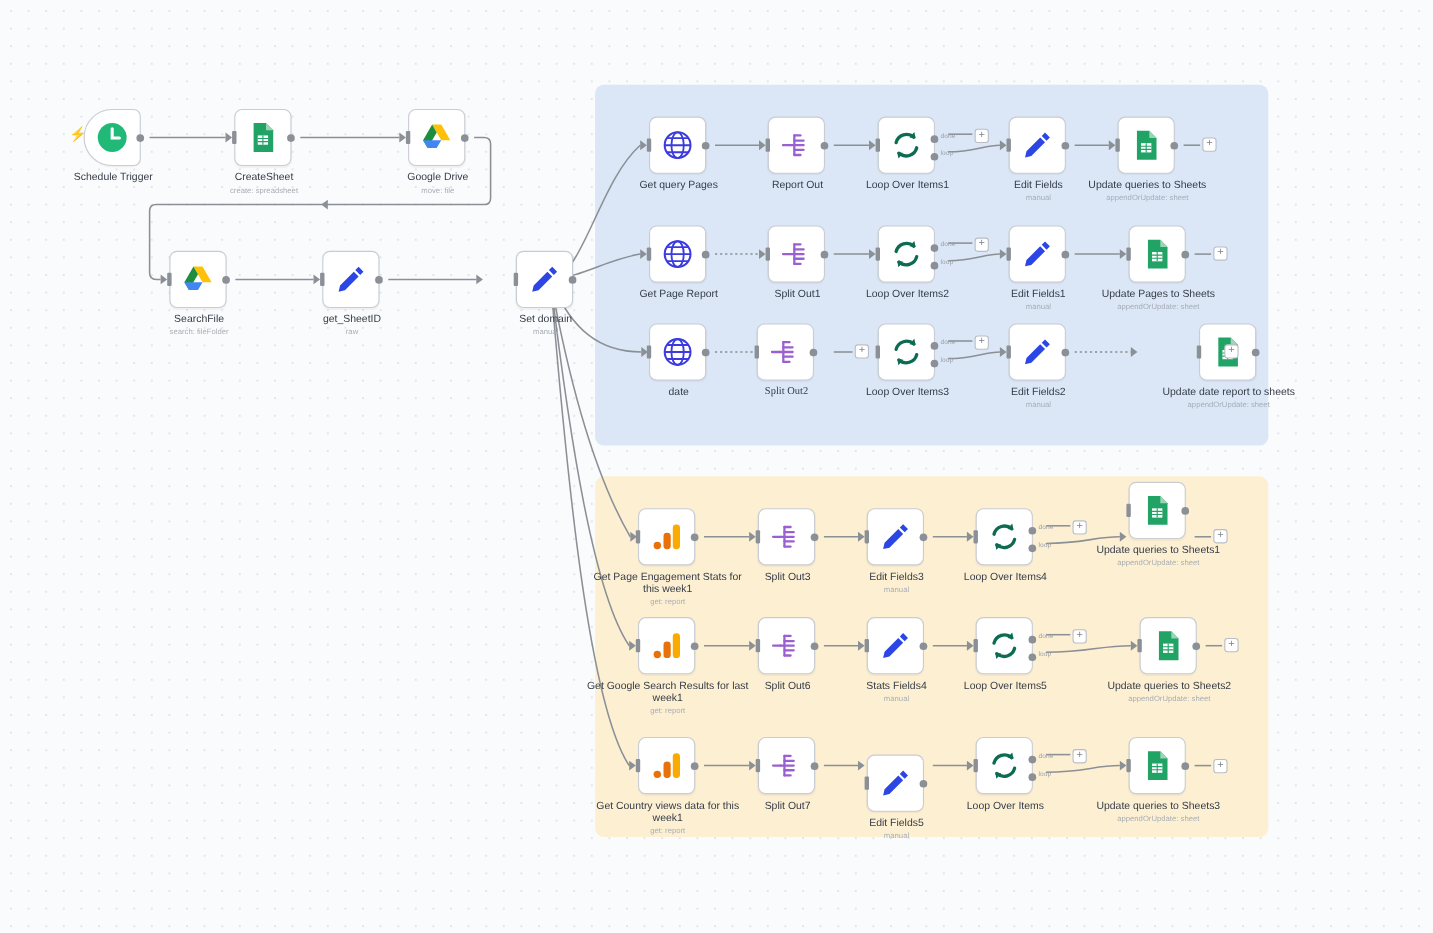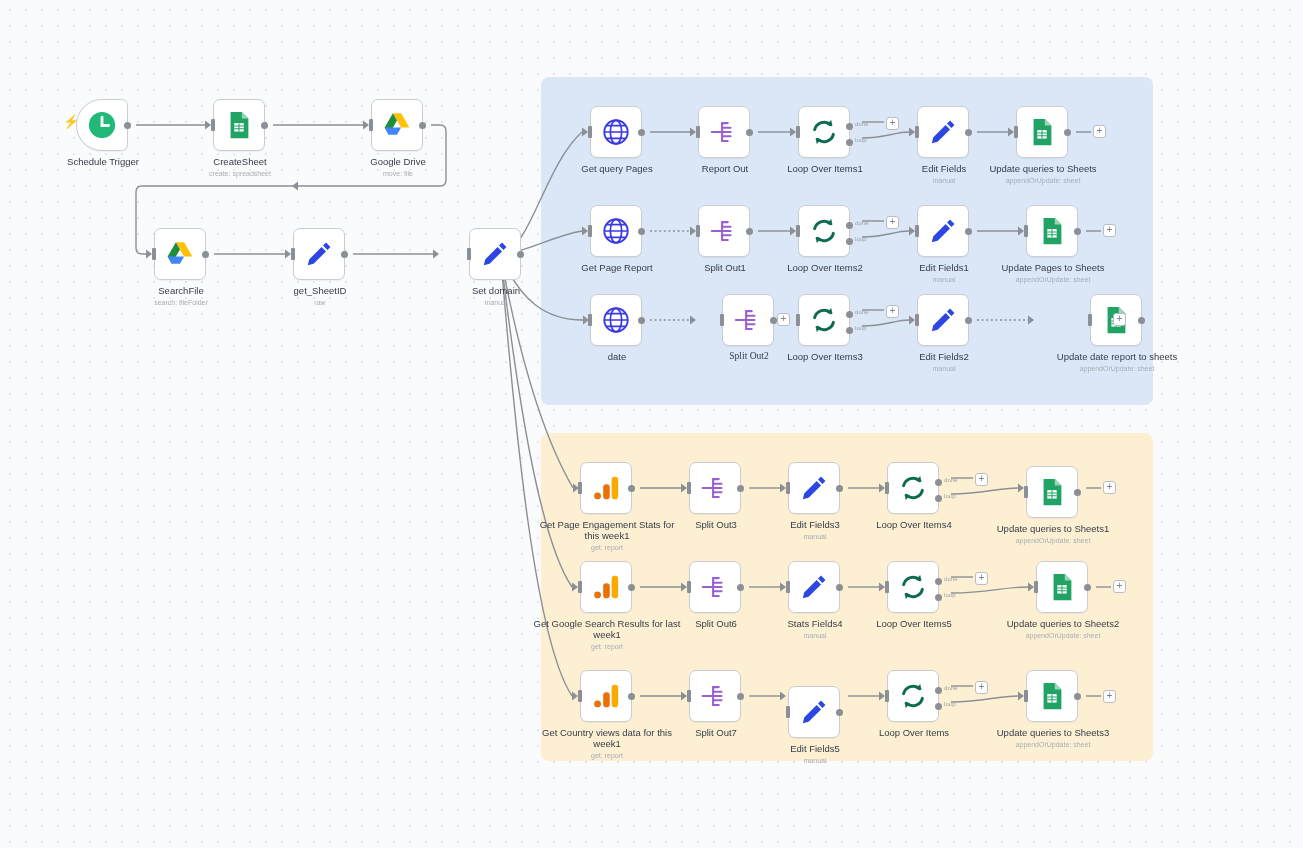--- a/index.html
+++ b/index.html
@@ -391,21 +391,21 @@
             <ellipse cx="16" cy="16" rx="6" ry="12.5" fill="none" stroke="#3b3bdf" stroke-width="1.8"></ellipse>
             <path d="M3.6 16h24.8M5.6 9.2h20.8M5.6 22.8h20.8" stroke="#3b3bdf" stroke-width="1.8"></path>
           </svg>
         </span>
         <span class="inbar"></span>
         <span class="port out"></span>
         <div class="caption">
           <div class="title">date</div>
         </div>
       </div>
-      <div class="node" style="left: 722px; top: 294px; font-family: Liberation Serif, serif;">
+      <div class="node" style="left: 688px; top: 294px; font-family: Liberation Serif, serif;">
         <span style="display: flex;">
           <svg class="glyph" viewBox="0 0 32 32">
             <path d="M3 16h7" stroke="#9a5fd0" stroke-width="2.2" stroke-linecap="round"></path>
             <path d="M10 16h4M14 6.5v19" stroke="#9a5fd0" stroke-width="2.2" stroke-linecap="round" fill="none"></path>
             <path d="M14 6.5h6M14 11.5h9M14 16h9M14 20.5h9M14 25.5h6" stroke="#9a5fd0" stroke-width="2.2" stroke-linecap="round"></path>
           </svg>
         </span>
         <span class="inbar"></span>
         <span class="port out"></span>
         <div class="caption">
@@ -512,21 +512,21 @@
         </span>
         <span class="inbar"></span>
         <span class="port loop-done"></span>
         <span class="portlabel" style="left: 56px; top: 14px;">done</span>
         <span class="port loop-loop"></span>
         <span class="portlabel" style="left: 56px; top: 30px;">loop</span>
         <div class="caption">
           <div class="title">Loop Over Items4</div>
         </div>
       </div>
-      <div class="node" style="left: 1026px; top: 466px;">
+      <div class="node" style="left: 1026px; top: 438px;">
         <span style="display: flex;">
           <svg class="glyph" viewBox="0 0 32 32">
             <path d="M7 2h12l7 7v21H7z" fill="#21a366"></path>
             <path d="M19 2l7 7h-7z" fill="#9ad6b4"></path>
             <rect x="11" y="14" width="10" height="9" fill="#fff"></rect>
             <path d="M11 17h10M11 20h10M16 14v9" stroke="#21a366" stroke-width="1.1"></path>
           </svg>
         </span>
         <span class="inbar"></span>
         <span class="port out"></span>

